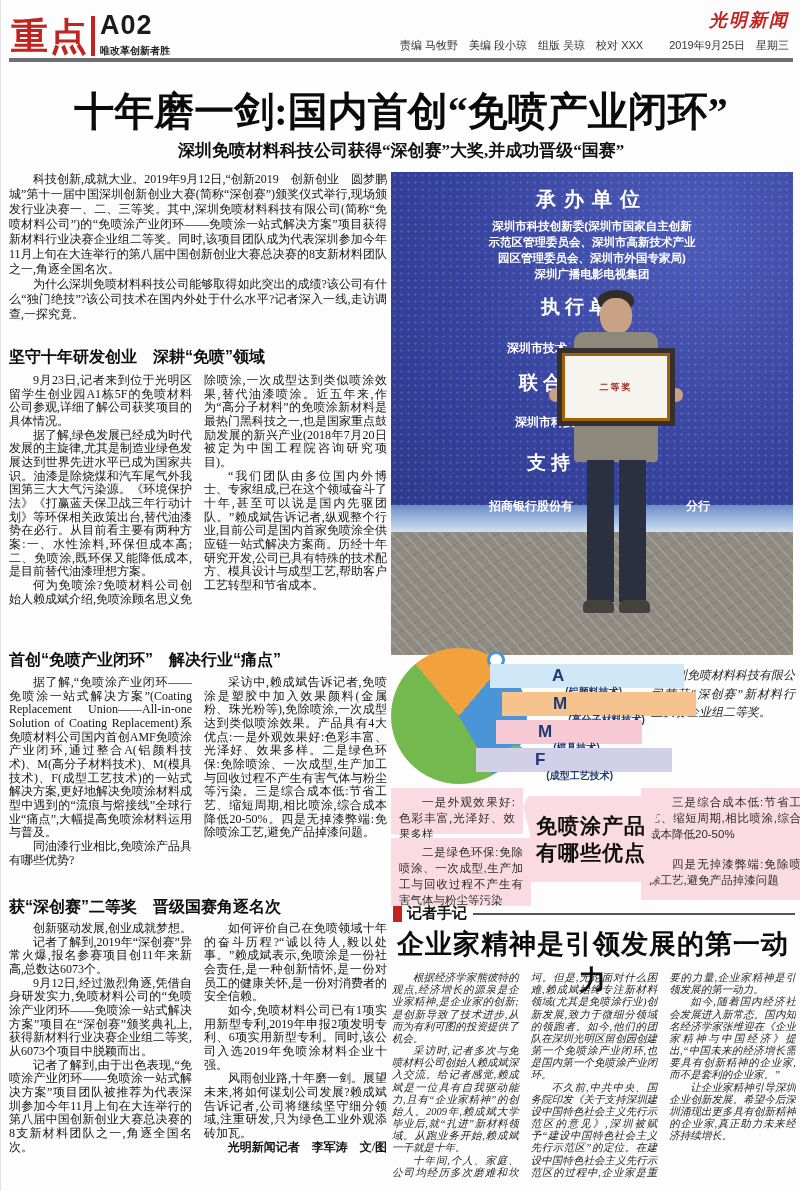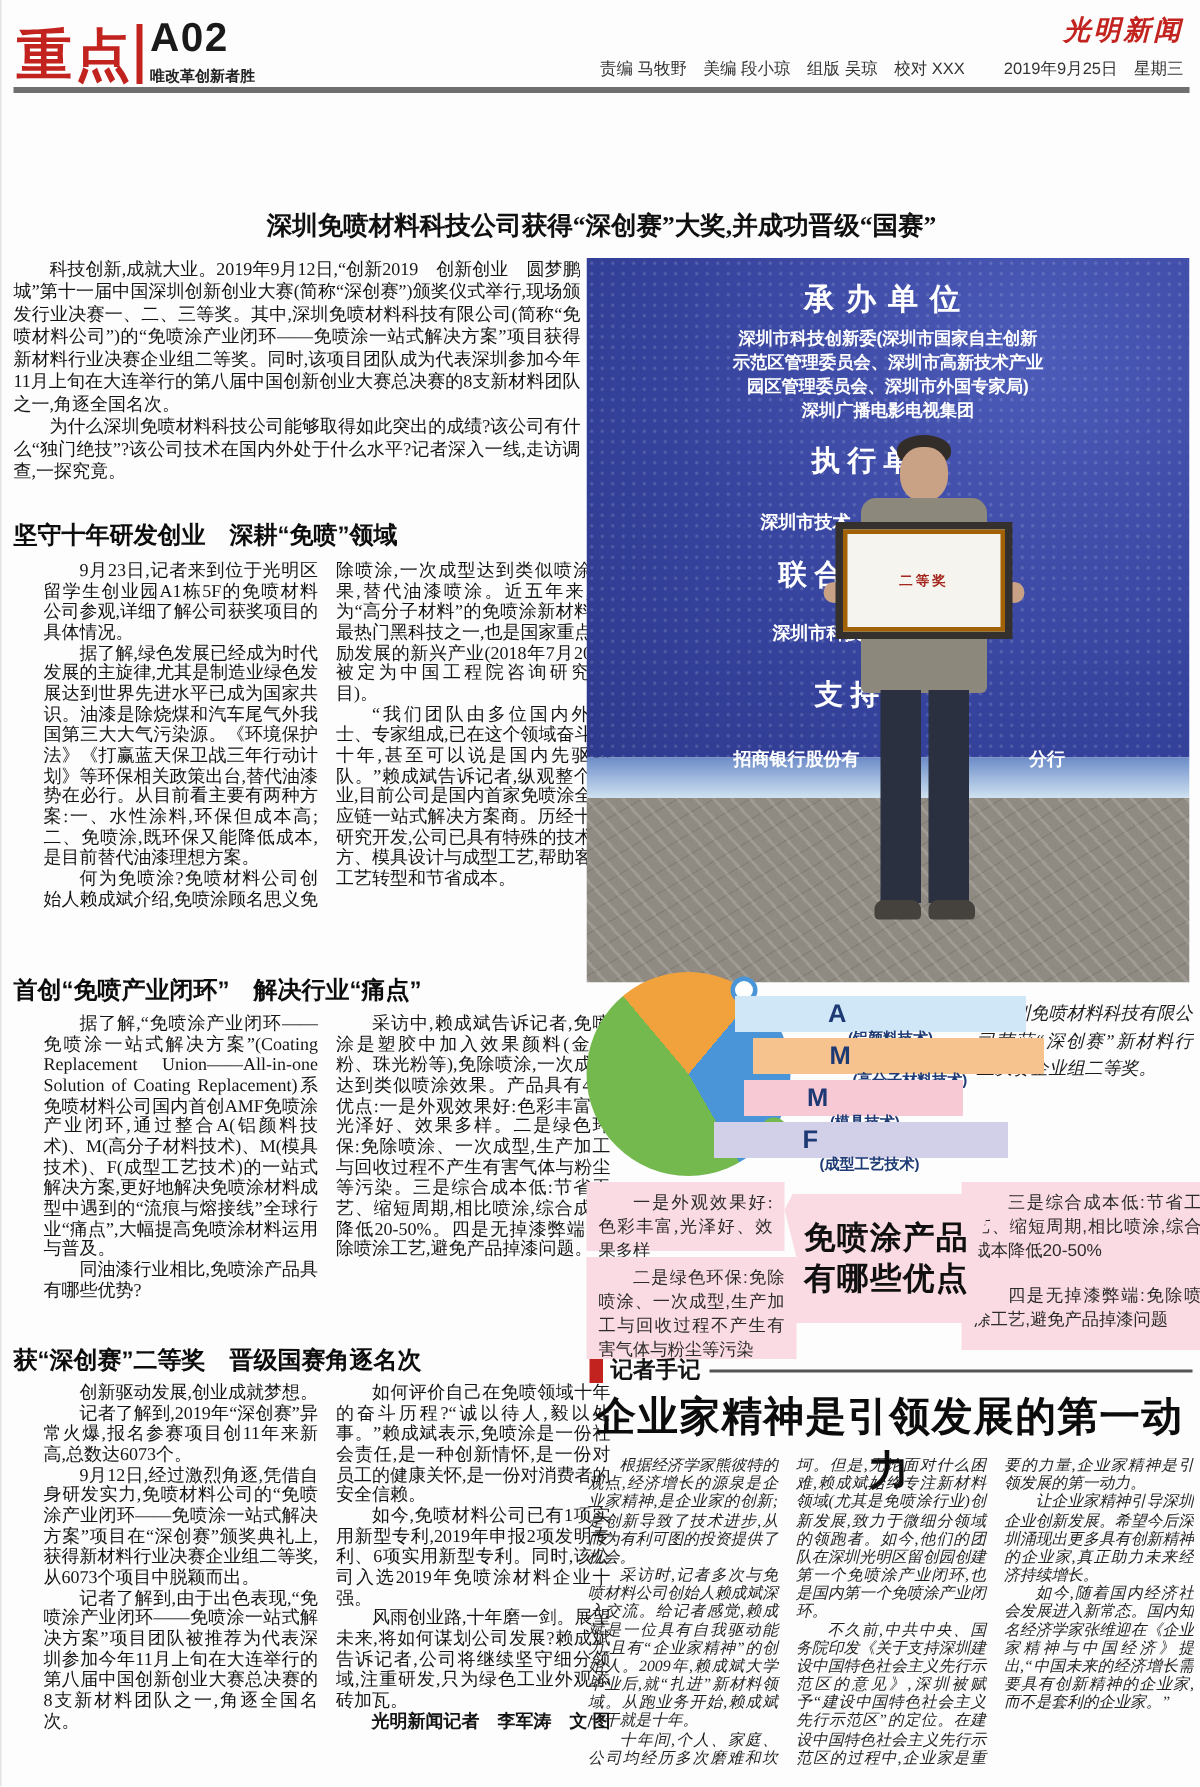--- a/index.html
+++ b/index.html
@@ -19,21 +19,21 @@
   #headline{left:0;right:0;top:84px;text-align:center;font-family:"Liberation Serif",serif;
             font-weight:900;font-size:40px;color:#0b0b0b;letter-spacing:0px;}
   #subhead{left:0;right:0;top:139px;text-align:center;font-family:"Liberation Serif",serif;
            font-weight:700;font-size:17px;color:#101010;}
   
   .bodytext{font-family:"Liberation Serif",serif;color:#141414;text-align:justify;}
   #lead{left:8px;top:172px;width:378px;font-size:12px;line-height:1.25;}
   #lead p,.cols p{margin:0;text-indent:2em;}
   .sec-h{left:8px;font-size:16px;font-weight:800;color:#0d0d0d;font-family:"Liberation Sans",sans-serif;}
   #s1-h{top:347px;} #s2-h{top:650px;} #s3-h{top:897px;}
-  .cols{left:8px;width:378px;column-count:2;column-gap:12px;font-size:12px;line-height:1.14;overflow:hidden;margin-left:20px;}
+  .cols{left:8px;width:378px;column-count:2;column-gap:12px;font-size:12px;line-height:1.14;overflow:hidden;}
   #s1-cols{top:374px;height:258px;}
   #s2-cols{top:676px;height:210px;}
   #s3-cols{top:922px;height:266px;}
   .byline{text-align:right;font-weight:700;text-indent:0 !important;}
   
   #photo{left:390px;top:172px;width:402px;height:483px;overflow:hidden;z-index:1;}
   .ph-blue{position:absolute;left:0;top:0;width:402px;height:333px;
      background-image:radial-gradient(rgba(255,255,255,.14) 1px,transparent 1.4px),
                       radial-gradient(circle at 75% 20%,#4c5bb8,#36439d 60%,#2e3a8d);
      background-size:7px 7px,100% 100%;}
@@ -109,20 +109,21 @@
   <div class="abs" id="red-bar"></div>
   <div class="abs" id="page-num">A02</div>
   <div class="abs" id="slogan">唯改革创新者胜</div>
   <div class="abs" id="masthead">光明新闻</div>
   <div class="abs" id="meta-line">
     <span>责编 马牧野　美编 段小琼　组版 吴琼　校对 XXX</span>
     <span>2019年9月25日　星期三</span>
   </div>
   <div class="abs" id="head-rule"></div>
 
+  <div class="abs" id="headline">十年磨一剑:国内首创“免喷产业闭环”</div>
   <div class="abs" id="subhead">深圳免喷材料科技公司获得“深创赛”大奖,并成功晋级“国赛”</div>
 
   <div class="abs bodytext" id="lead">
     <p>科技创新,成就大业。2019年9月12日,“创新2019　创新创业　圆梦鹏城”第十一届中国深圳创新创业大赛(简称“深创赛”)颁奖仪式举行,现场颁发行业决赛一、二、三等奖。其中,深圳免喷材料科技有限公司(简称“免喷材料公司”)的“免喷涂产业闭环——免喷涂一站式解决方案”项目获得新材料行业决赛企业组二等奖。同时,该项目团队成为代表深圳参加今年11月上旬在大连举行的第八届中国创新创业大赛总决赛的8支新材料团队之一,角逐全国名次。</p>
     <p>为什么深圳免喷材料科技公司能够取得如此突出的成绩?该公司有什么“独门绝技”?该公司技术在国内外处于什么水平?记者深入一线,走访调查,一探究竟。</p>
   </div>
 
   <div class="abs sec-h" id="s1-h">坚守十年研发创业　深耕“免喷”领域</div>
   <div class="abs bodytext cols" id="s1-cols">
     <p>9月23日,记者来到位于光明区留学生创业园A1栋5F的免喷材料公司参观,详细了解公司获奖项目的具体情况。</p>
@@ -157,21 +158,21 @@
 
     <div class="ph-txt ph-title" style="top:14px;">承办单位</div>
     <div class="ph-txt ph-line" style="top:46px;">深圳市科技创新委(深圳市国家自主创新</div>
     <div class="ph-txt ph-line" style="top:62px;">示范区管理委员会、深圳市高新技术产业</div>
     <div class="ph-txt ph-line" style="top:78px;">园区管理委员会、深圳市外国专家局)</div>
     <div class="ph-txt ph-line" style="top:94px;">深圳广播电影电视集团</div>
     <div class="ph-txt ph-sub" style="top:122px;left:150px;">执行单</div>
     <div class="ph-txt ph-small" style="top:168px;left:116px;">深圳市技术</div>
     <div class="ph-txt ph-sub" style="top:198px;left:128px;">联合</div>
     <div class="ph-txt ph-small" style="top:242px;left:124px;">深圳市科技</div>
-    <div class="ph-txt ph-sub" style="top:278px;left:152px;">支持</div>
+    <div class="ph-txt ph-sub" style="top:278px;left:136px;">支持</div>
     <div class="ph-txt ph-small" style="top:326px;left:98px;">招商银行股份有</div>
     <div class="ph-txt ph-small" style="top:326px;left:295px;">分行</div>
 
     <div>
       <div class="hair"></div>
       <div class="face"></div>
       <div class="shirt"></div>
       <div class="hand" style="left:158px;top:216px;"></div>
       <div class="hand" style="left:278px;top:216px;"></div>
       <div class="cert">
@@ -218,17 +219,17 @@
 
   <div class="abs" id="tag-sq"></div>
   <div class="abs" id="tag-lb">记者手记</div>
   <div class="abs" id="tag-line"></div>
   <div class="abs" id="notes-title">企业家精神是引领发展的第一动力</div>
   <div class="abs" id="notes-body">
     <p>根据经济学家熊彼特的观点,经济增长的源泉是企业家精神,是企业家的创新;是创新导致了技术进步,从而为有利可图的投资提供了机会。</p>
     <p>采访时,记者多次与免喷材料公司创始人赖成斌深入交流。给记者感觉,赖成斌是一位具有自我驱动能力,且有“企业家精神”的创始人。2009年,赖成斌大学毕业后,就“扎进”新材料领域。从跑业务开始,赖成斌一干就是十年。</p>
     <p>十年间,个人、家庭、公司均经历多次磨难和坎坷。但是,无论面对什么困难,赖成斌始终专注新材料领域(尤其是免喷涂行业)创新发展,致力于微细分领域的领跑者。如今,他们的团队在深圳光明区留创园创建第一个免喷涂产业闭环,也是国内第一个免喷涂产业闭环。</p>
     <p>不久前,中共中央、国务院印发《关于支持深圳建设中国特色社会主义先行示范区的意见》,深圳被赋予“建设中国特色社会主义先行示范区”的定位。在建设中国特色社会主义先行示范区的过程中,企业家是重要的力量,企业家精神是引领发展的第一动力。</p>
+    <p>如今,随着国内经济社会发展进入新常态。国内知名经济学家张维迎在《企业家精神与中国经济》提出,“中国未来的经济增长需要具有创新精神的企业家,而不是套利的企业家。”</p>
     <p>让企业家精神引导深圳企业创新发展。希望今后深圳涌现出更多具有创新精神的企业家,真正助力未来经济持续增长。</p>
-    <p>如今,随着国内经济社会发展进入新常态。国内知名经济学家张维迎在《企业家精神与中国经济》提出,“中国未来的经济增长需要具有创新精神的企业家,而不是套利的企业家。”</p>
   </div>
 
 </div>
 
 </body></html>

